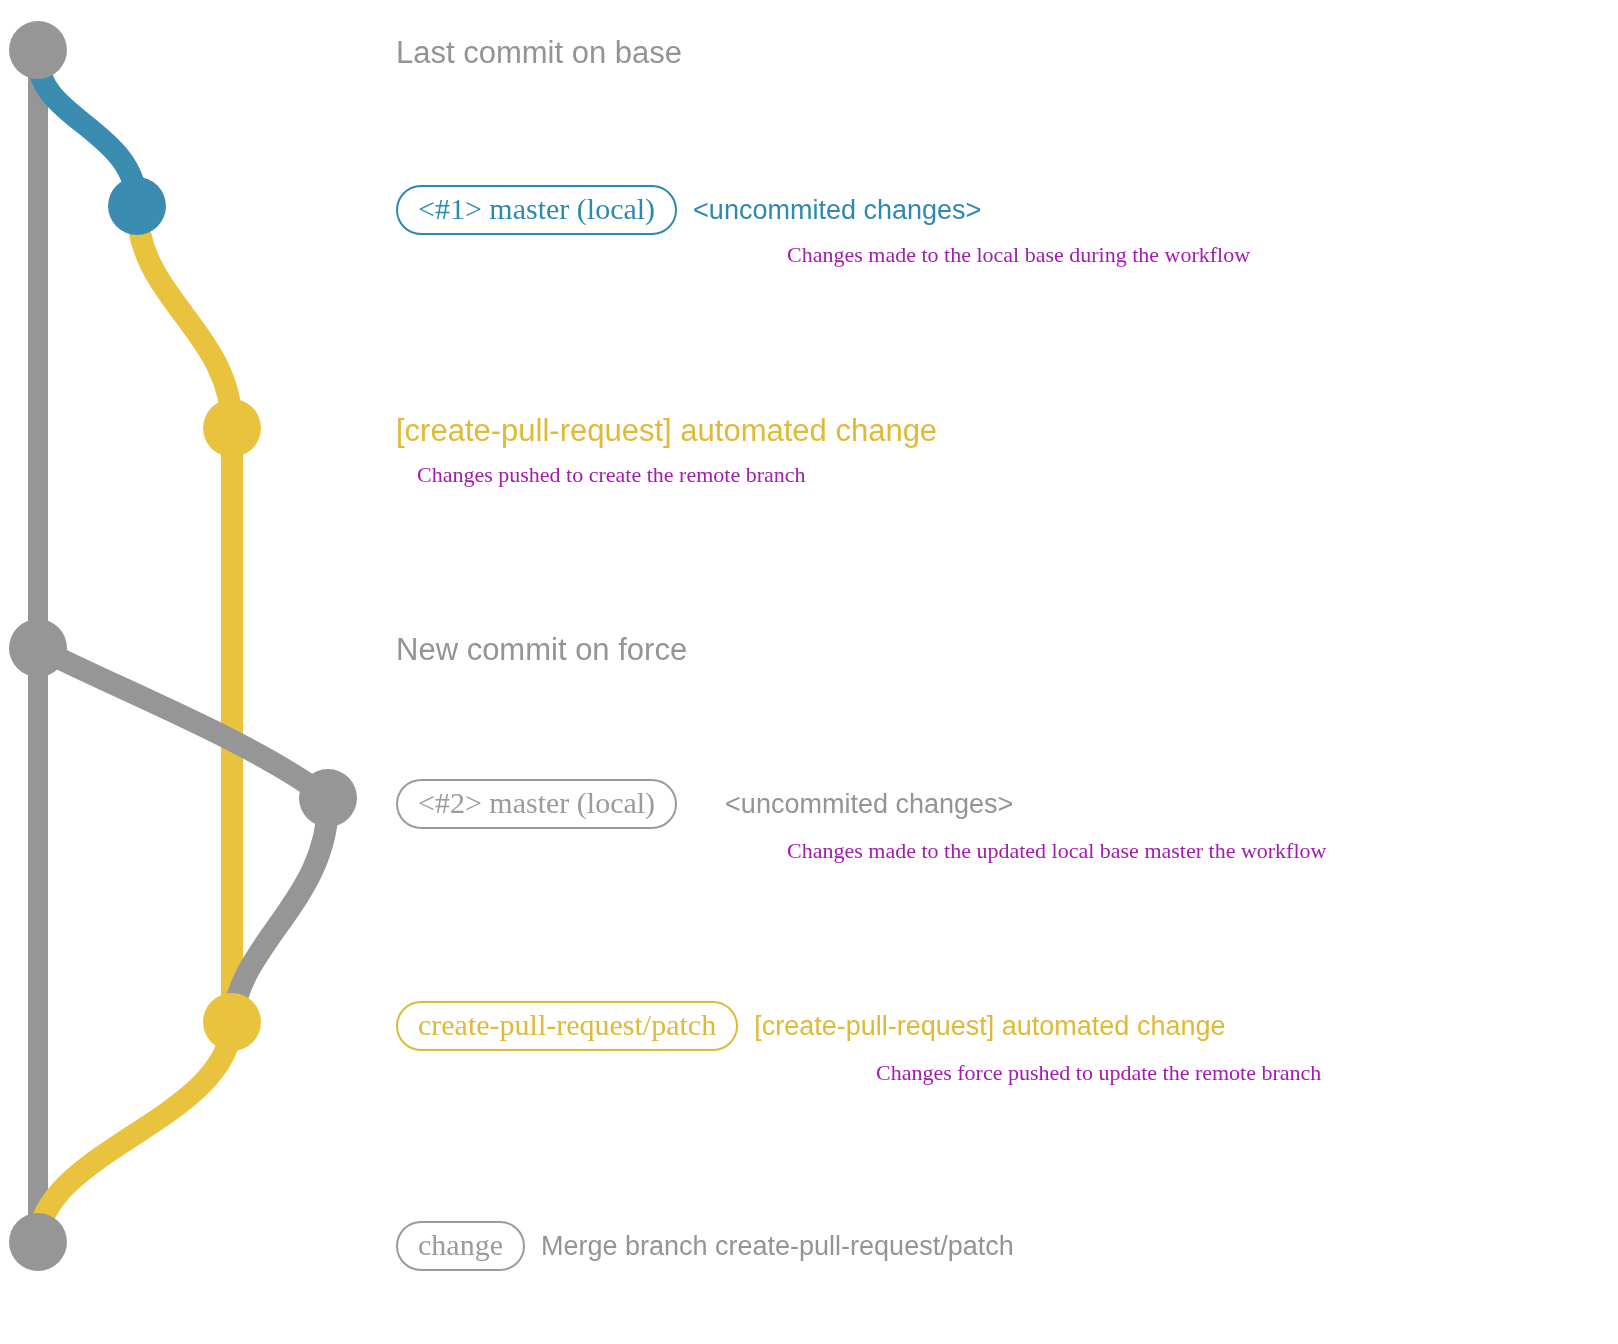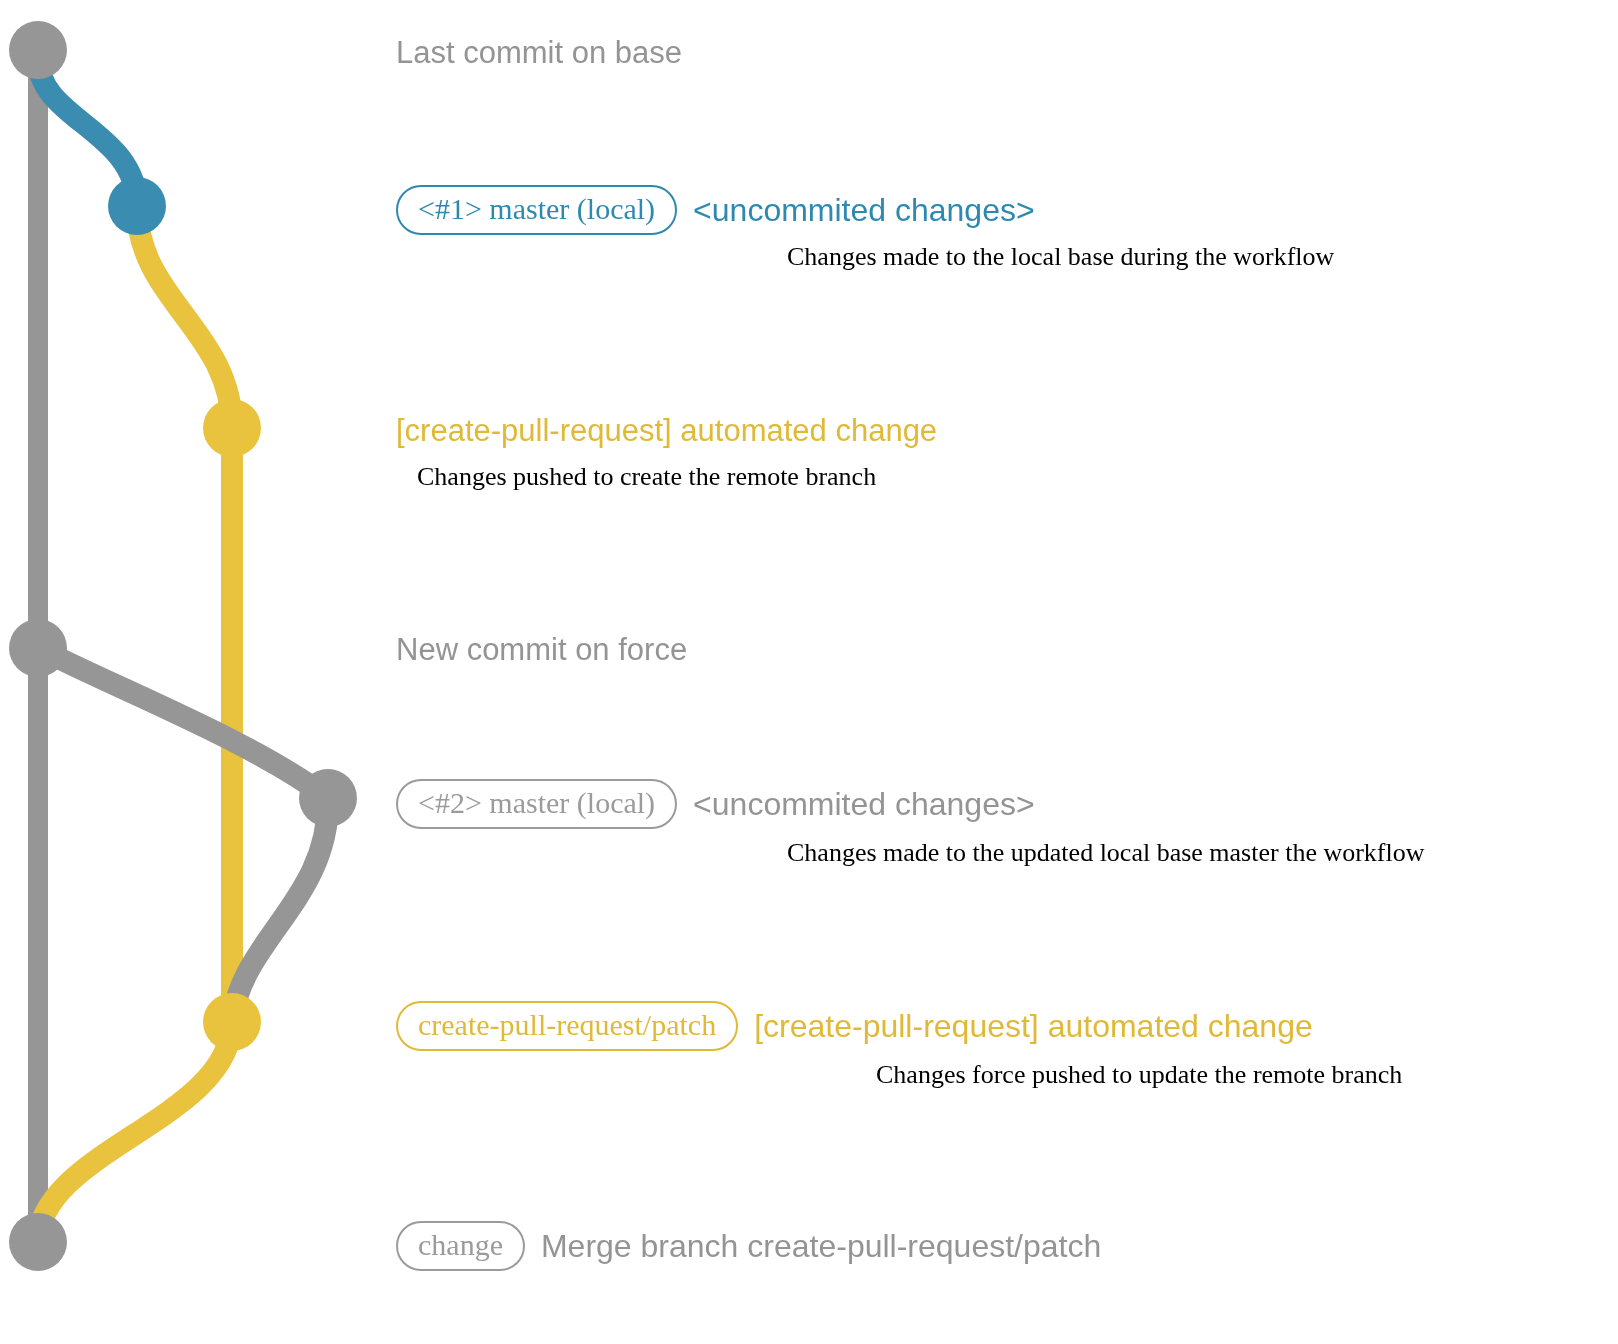--- a/index.html
+++ b/index.html
@@ -62,35 +62,35 @@
     color: #949494;
     background: #ffffff;
     white-space: nowrap;
   }
   .badge.blue  { border-color: #2e89b0; color: #2e89b0; }
   .badge.yellow{ border-color: #e0b936; color: #e0b936; }
   .badge.gray  { border-color: #9b9b9b; color: #9b9b9b; }
 
   .commit-msg {
     font-family: "Liberation Sans", sans-serif;
-    font-size: 32px;
+    font-size: 27px;
     color: #949494;
     white-space: nowrap;
     margin-left: 16px;
   }
   .commit-msg.blue   { color: #2e89b0; }
   .commit-msg.yellow { color: #e0b936; }
   .commit-msg.gray   { color: #949494; }
 
   
   .annotation {
     position: absolute;
     font-family: "Liberation Serif", serif;
-    font-size: 26px;
-    color: #000000;
+    font-size: 22px;
+    color: #a21caf;
     white-space: nowrap;
   }
 
   
   .bare-msg {
     font-family: "Liberation Sans", sans-serif;
     font-size: 31px;
     white-space: nowrap;
   }
 </style>
@@ -136,21 +136,21 @@
 
   <div class="row" style="left:396px; top:413px;">
     <div class="bare-msg" style="color:#e0b936;">[create-pull-request] automated change</div>
   </div>
   <div class="annotation" style="left:417px; top:462px;text-align:center;">Changes pushed to create the remote branch</div>
 
   <div class="row" style="left:396px; top:632px;">
     <div class="plain-label">New commit on force</div>
   </div>
 
-  <div class="row commit-line" style="left:396px; top:779px;">
+  <div class="row commit-line" style="left:396px; top:779px;gap:32px;">
     <span class="badge gray">&lt;#2&gt; master (local)</span>
     <span class="commit-msg gray">&lt;uncommited changes&gt;</span>
   </div>
   <div class="annotation" style="left:787px; top:838px;">Changes made to the updated local base master the workflow</div>
 
   <div class="row commit-line" style="left:396px; top:1001px;">
     <span class="badge yellow">create-pull-request/patch</span>
     <span class="commit-msg yellow">[create-pull-request] automated change</span>
   </div>
   <div class="annotation" style="left:876px; top:1060px;">Changes force pushed to update the remote branch</div>

